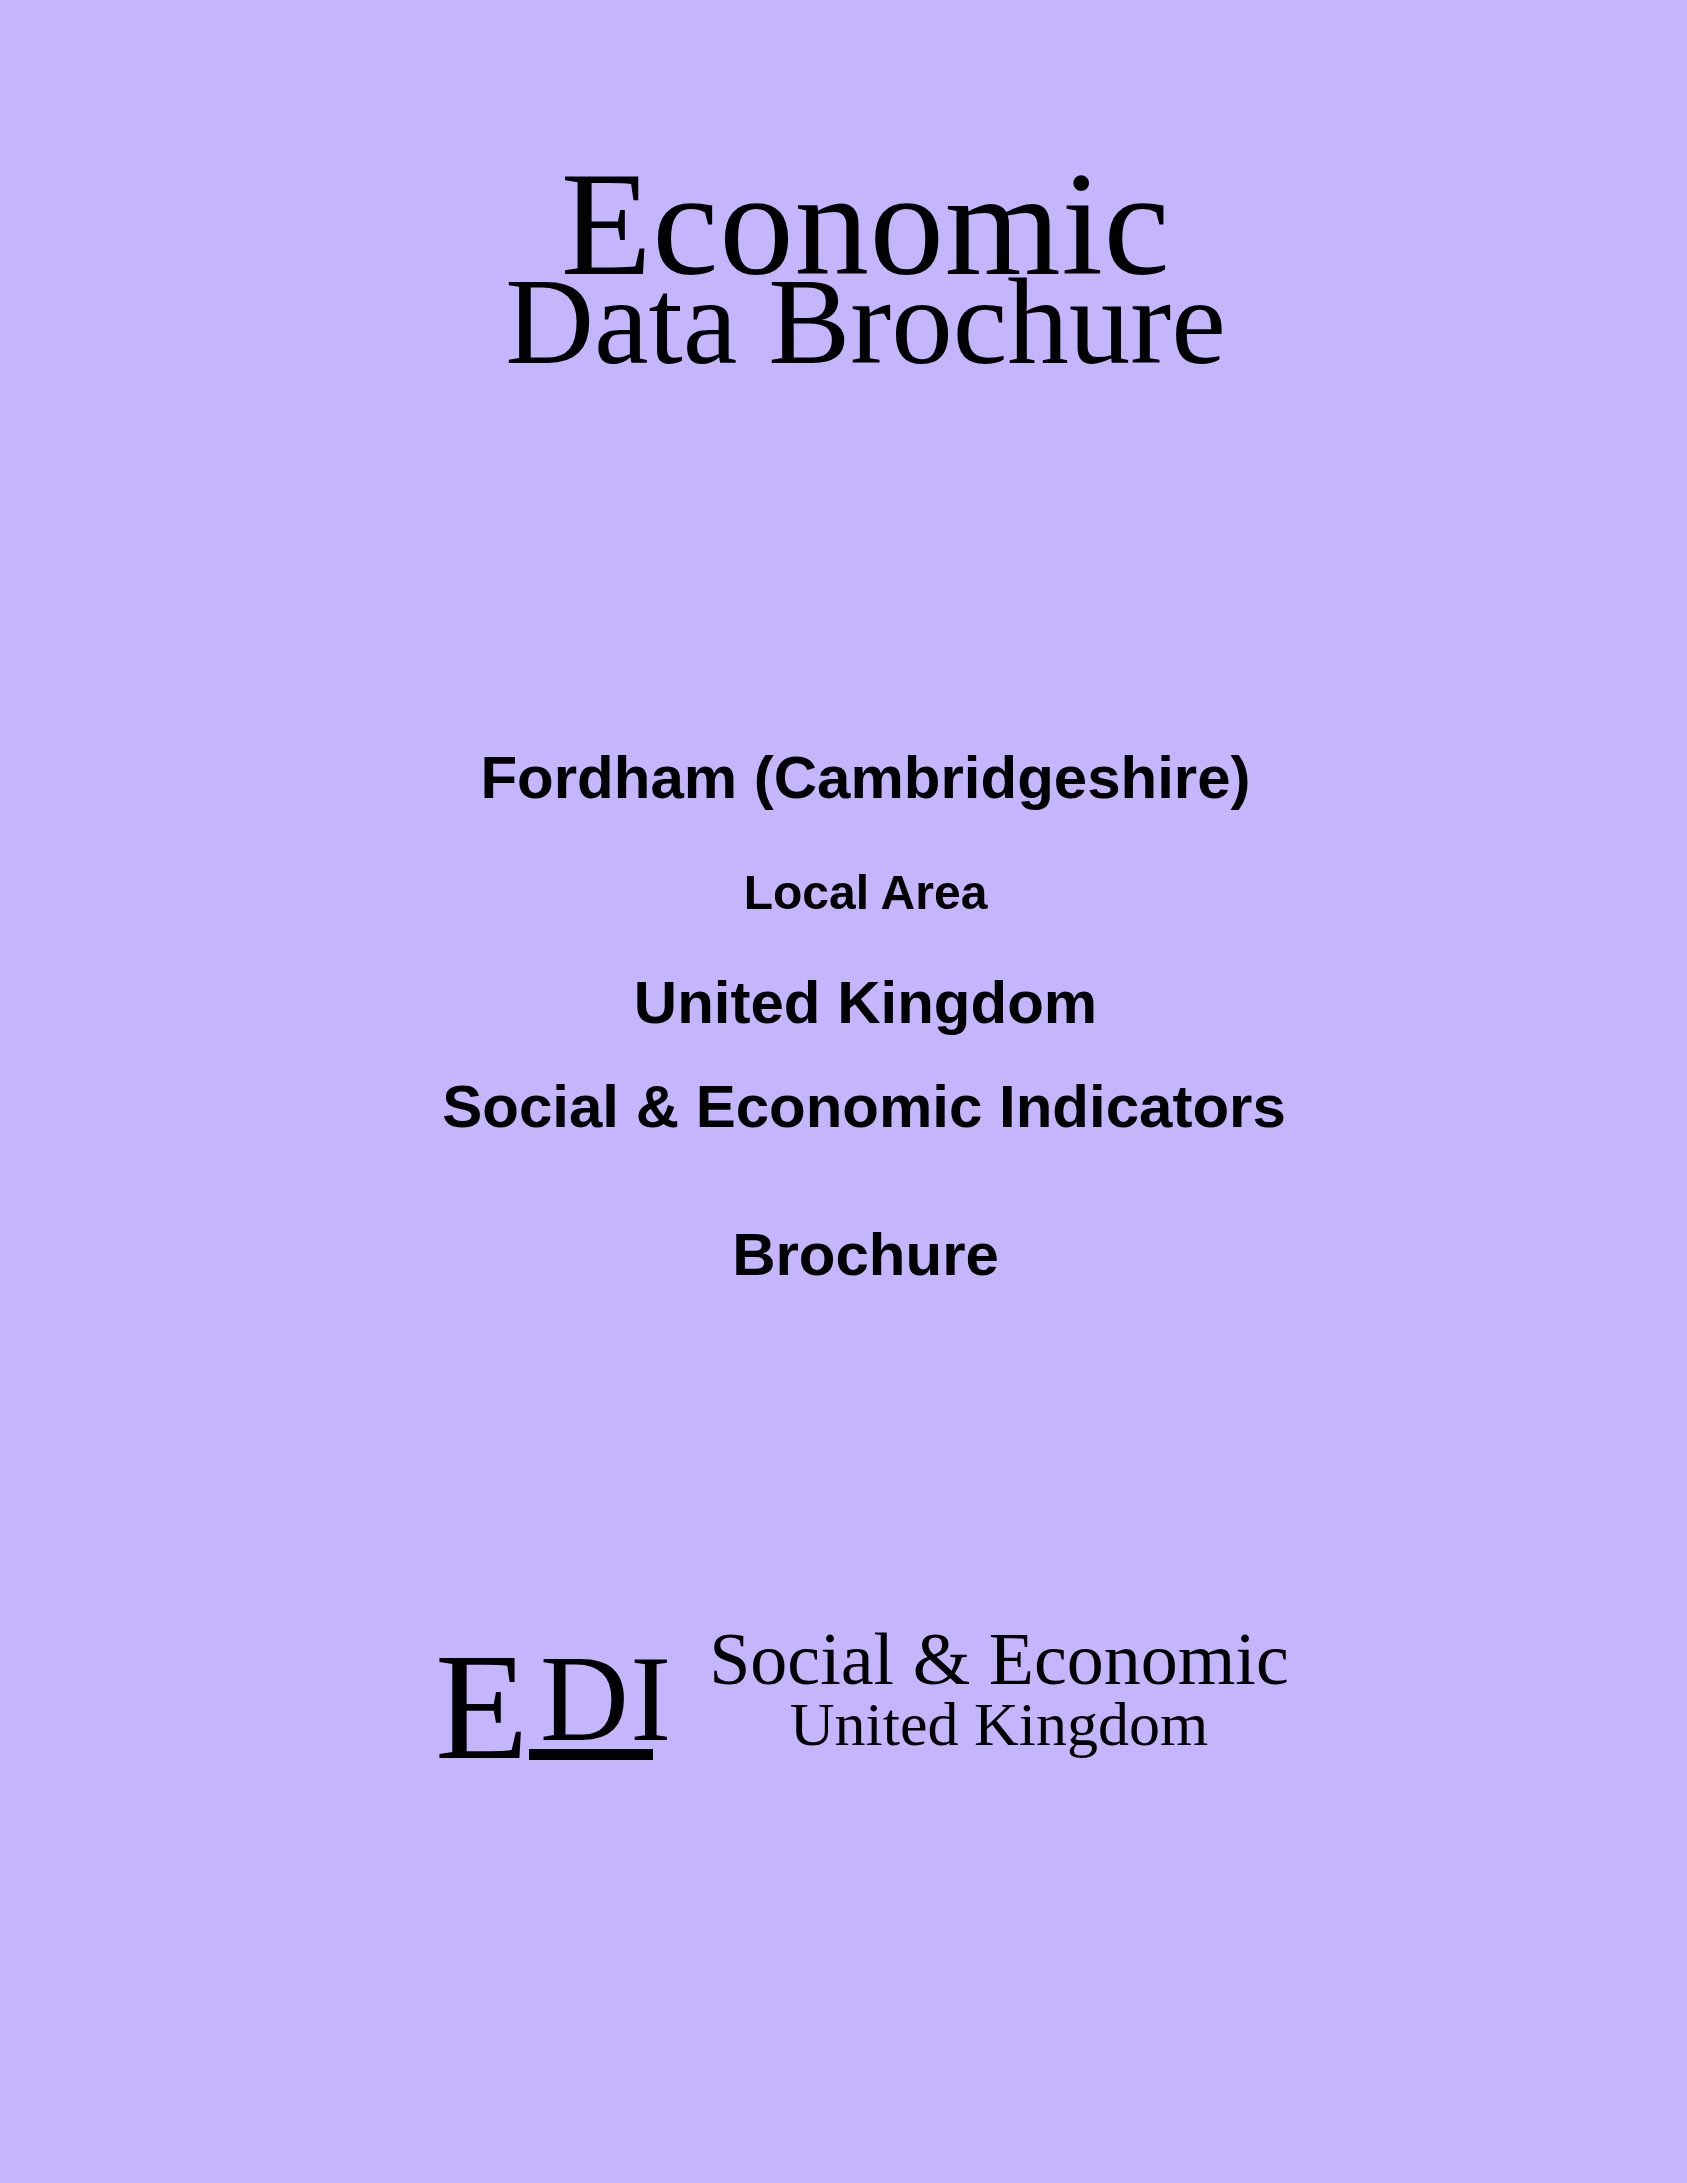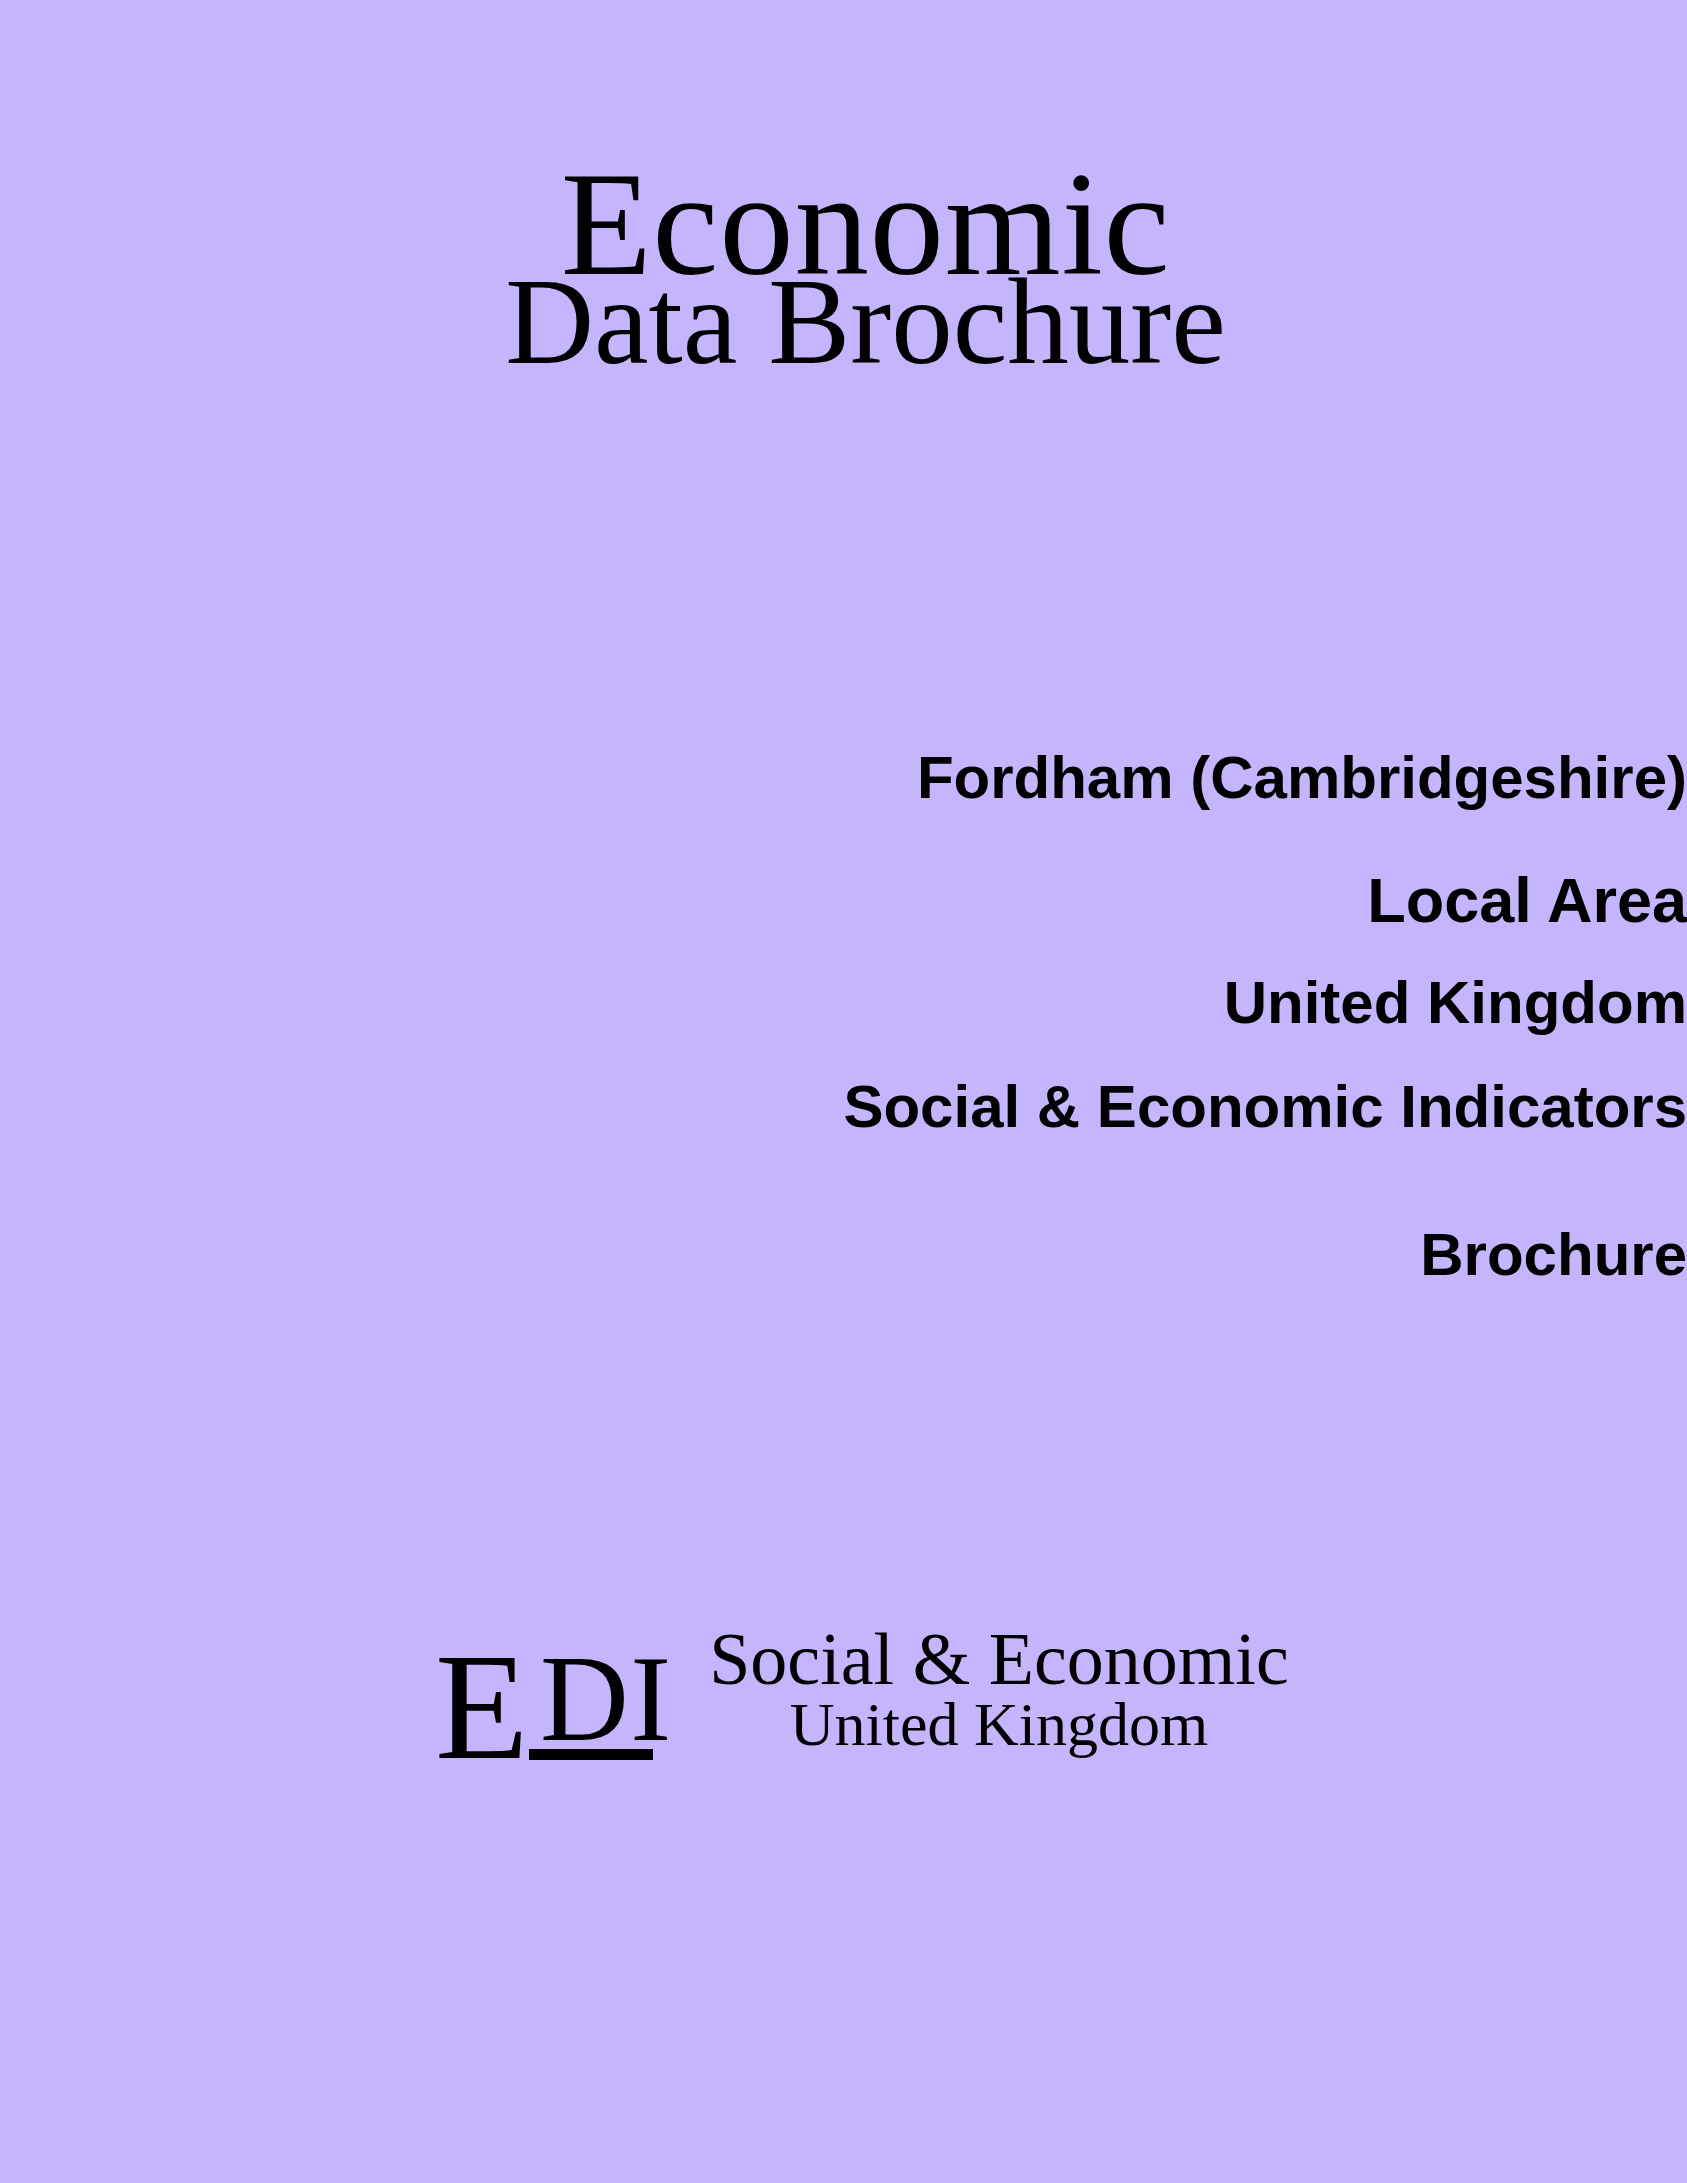--- a/index.html
+++ b/index.html
@@ -33,29 +33,29 @@
   .org-line1 { top: 149px; font-size: 149px; letter-spacing: 0.7px; }
   .org-line2 { top: 260px; font-size: 123px; }
 
   
   .title-line {
     position: absolute;
     left: 0;
     width: 1687px;
     padding-left: 44px;
     box-sizing: border-box;
-    text-align: right;
+    text-align: center;
     font-family: "Liberation Sans", "DejaVu Sans", sans-serif;
     font-weight: 700;
     line-height: 1;
     white-space: nowrap;
     color: #010101;
   }
   .title-area      { top: 748px; font-size: 60px; }
-  .title-areatype  { top: 869px; font-size: 63px; }
+  .title-areatype  { top: 869px; font-size: 48px; }
   .title-country   { top: 973px; font-size: 60px; }
   .title-report    { top: 1077px; font-size: 60px; padding-left: 41px; }
   .title-doctype   { top: 1181px; font-size: 60px; margin-top: 44px; }
 
   
   .edi-e {
     position: absolute;
     left: 435px;
     top: 1630px;
     font-family: "Liberation Serif", "DejaVu Serif", serif;

